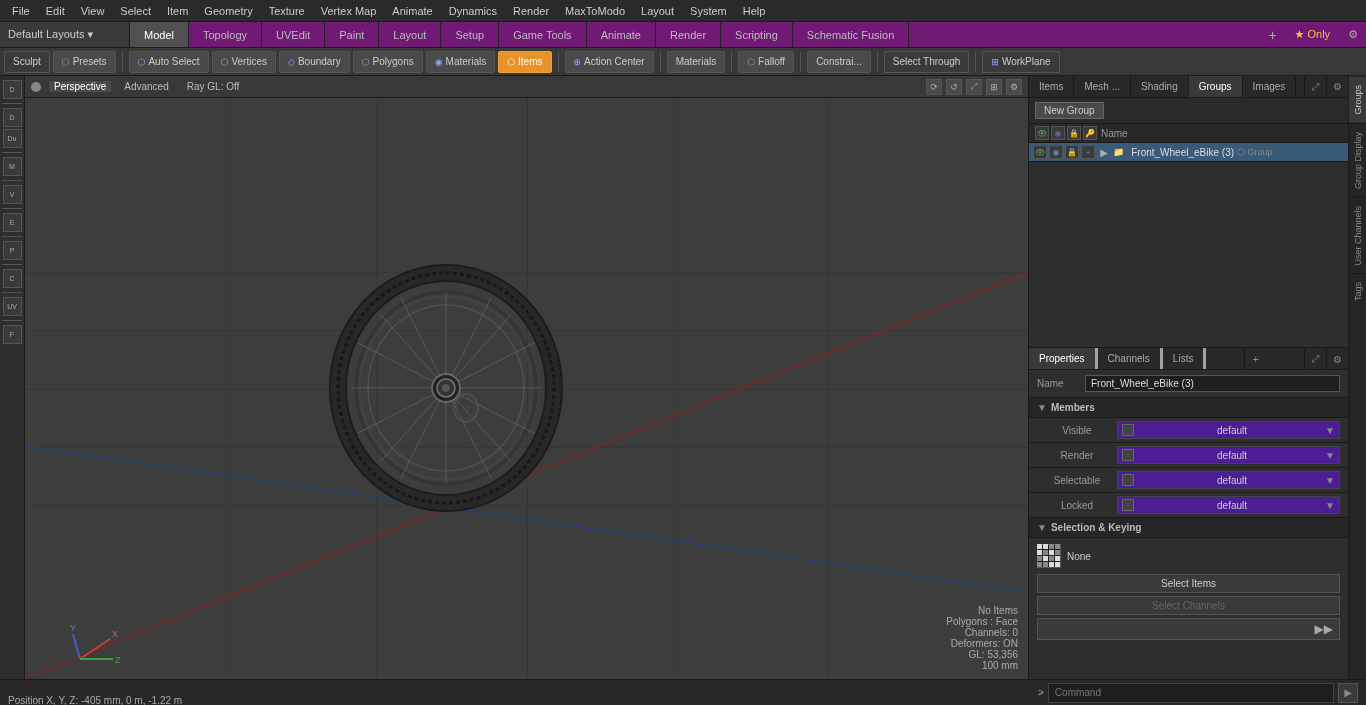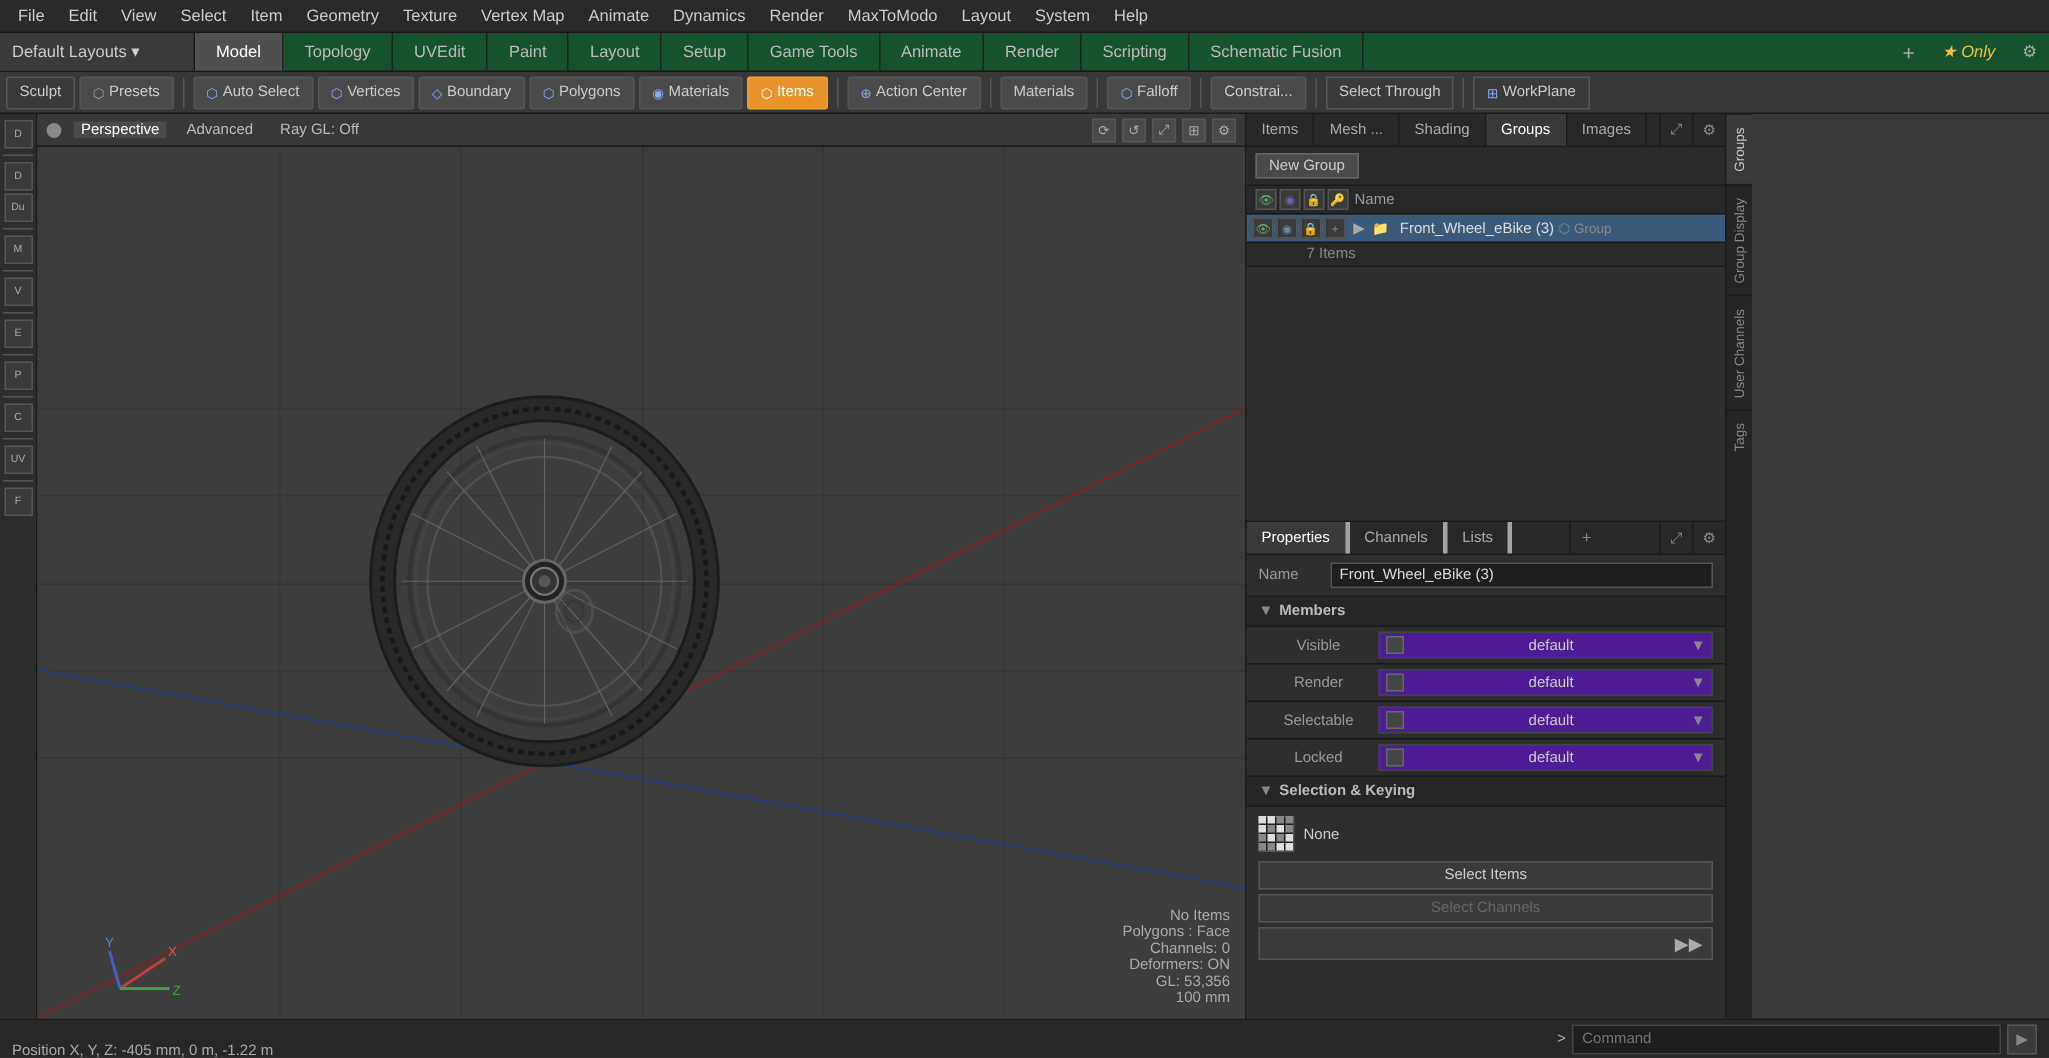--- a/index.html
+++ b/index.html
@@ -3,40 +3,40 @@
   <meta charset="utf-8">
   <style>
     * { margin: 0; padding: 0; box-sizing: border-box; }
     body { width: 1366px; height: 705px; overflow: hidden; background: #3a3a3a; font-family: 'Segoe UI', Arial, sans-serif; font-size: 11px; color: #ccc; user-select: none; }
 
     
     #menu-bar { display: flex; align-items: center; background: #2a2a2a; height: 22px; padding: 0 4px; border-bottom: 1px solid #1a1a1a; }
     .menu-item { padding: 0 8px; height: 100%; display: flex; align-items: center; color: #ccc; font-size: 11px; cursor: pointer; }
 
     
-    #layout-bar { display: flex; align-items: center; background: #14532d; height: 26px; border-bottom: 1px solid #1a1a1a; }
+    #layout-bar { display: flex; align-items: center; background: #701a75; height: 26px; border-bottom: 1px solid #1a1a1a; }
     #layout-dropdown { display: flex; align-items: center; padding: 0 8px; height: 100%; background: #3a3a3a; color: #ccc; font-size: 11px; border-right: 1px solid #1a1a1a; cursor: pointer; min-width: 130px; }
     .layout-tab { padding: 0 14px; height: 100%; display: flex; align-items: center; color: #bbb; font-size: 11px; cursor: pointer; border-right: 1px solid #222; }
     .layout-tab.active { background: #505050; color: #fff; }
     .layout-tab-right { margin-left: auto; display: flex; align-items: center; }
-    .star-label { padding: 0 10px; color: #f0c040; font-size: 11px; font-style: italic; }
+    .star-label { padding: 0 10px; color: #f0c040; font-size: 11px; }
     .layout-plus { padding: 0 8px; color: #aaa; cursor: pointer; font-size: 14px; }
     .layout-settings { padding: 0 8px; color: #aaa; cursor: pointer; }
 
     
     #mode-bar { display: flex; align-items: center; background: #383838; height: 28px; border-bottom: 1px solid #1a1a1a; padding: 0 4px; gap: 3px; }
     .mode-btn { padding: 2px 8px; height: 22px; background: #4a4a4a; border: 1px solid #555; color: #ccc; font-size: 10px; cursor: pointer; display: flex; align-items: center; gap: 3px; border-radius: 2px; }
     .mode-btn.sculpt { background: #3a3a3a; }
     .mode-btn.items-active { background: #e8922a; border-color: #f0a030; color: #fff; }
     .mode-separator { width: 1px; height: 20px; background: #555; margin: 0 3px; }
     .select-through-btn { padding: 2px 8px; height: 22px; background: #3a3a3a; border: 1px solid #555; color: #ccc; font-size: 10px; cursor: pointer; display: flex; align-items: center; }
     .workplane-btn { padding: 2px 8px; height: 22px; background: #3a3a3a; border: 1px solid #555; color: #ccc; font-size: 10px; cursor: pointer; display: flex; align-items: center; }
 
     
-    #main-area { display: flex; width: 1168px; height: calc(705px - 22px - 26px - 28px - 26px); }
+    #main-area { display: flex; width: 1366px; height: calc(705px - 22px - 26px - 28px - 26px); }
 
     
     #left-sidebar { width: 25px; background: #2e2e2e; border-right: 1px solid #1a1a1a; display: flex; flex-direction: column; align-items: center; padding: 4px 2px; gap: 2px; overflow: hidden; }
     .left-tool { width: 19px; height: 19px; background: #3a3a3a; border: 1px solid #555; display: flex; align-items: center; justify-content: center; font-size: 8px; color: #aaa; cursor: pointer; }
     .left-sep { width: 100%; height: 1px; background: #555; margin: 2px 0; }
 
     
     #viewport-area { flex: 1; display: flex; flex-direction: column; background: #444; }
     #viewport-header { display: flex; align-items: center; background: #383838; height: 22px; padding: 0 6px; gap: 8px; border-bottom: 1px solid #1a1a1a; }
     .vp-dot { width: 10px; height: 10px; background: #666; border-radius: 50%; cursor: pointer; }
@@ -451,21 +451,20 @@
             <div class="items-row-icon">+</div>
           </div>
           <span class="items-expand">▶</span>
           <span style="font-size:9px;color:#8af;margin-right:3px;">📁</span>
           <span class="items-row-name">
             <span>Front_Wheel_eBike (3)</span>
             <span class="items-row-badge"> ⬡ <span>Group</span></span>
           </span>
         </div>
 
-        <div style="padding:2px 40px;font-size:10px;color:#888;border-bottom:1px solid #1a1a1a;background:#2a2a2a;">7 Items</div>
       </div>
     </div>
 
     <div id="properties-panel">
       <div id="props-tabs">
         <div class="props-tab active">Properties</div>
         <div class="props-tab">Channels</div>
         <div class="props-tab">Lists</div>
         <div class="props-tab-icons">
           <div class="props-tab-add">+</div>

